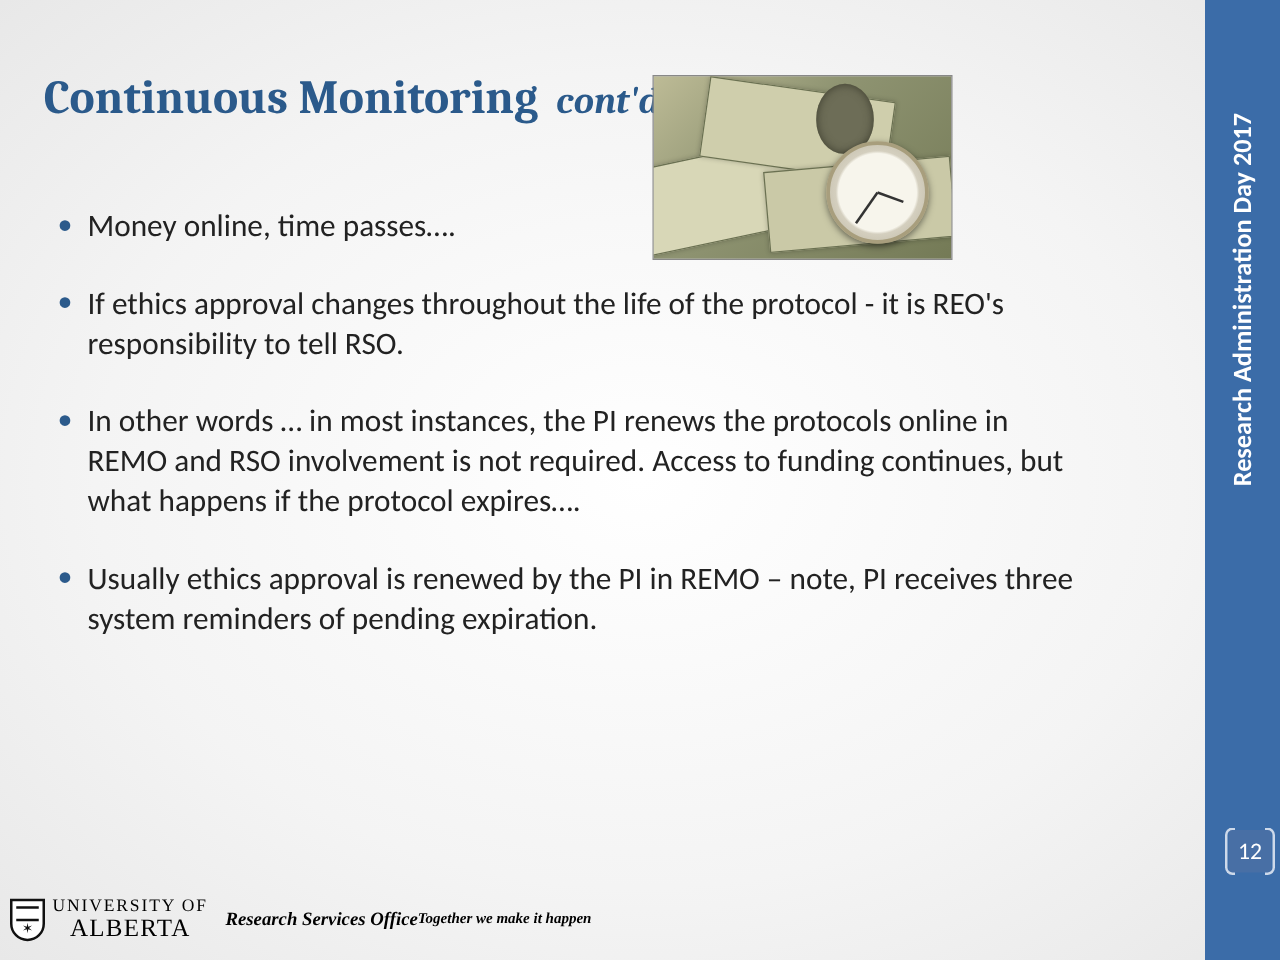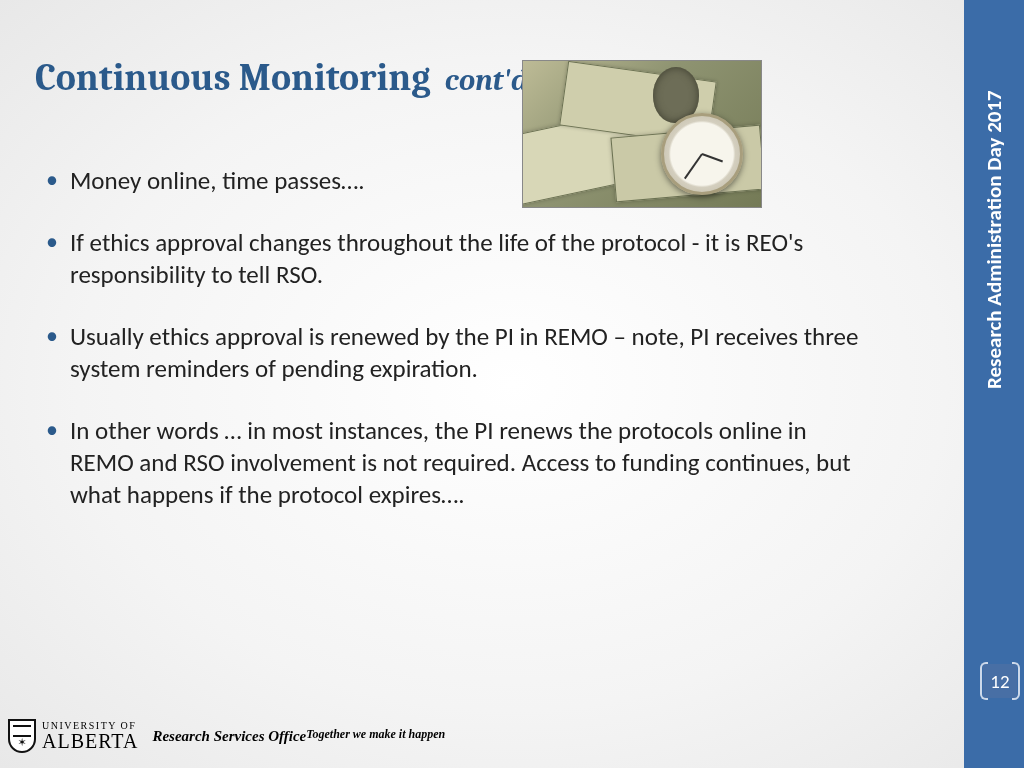--- a/index.html
+++ b/index.html
@@ -95,22 +95,22 @@
   }
   .crest::before {
     content:""; position:absolute; left:3px; right:3px; top:4px; height:8px;
     border-top:2px solid #111; border-bottom:2px solid #111;
   }
   .crest::after {
     content:"✶"; position:absolute; left:0; right:0; bottom:2px;
     text-align:center; font-size:11px; color:#111;
   }
   .logo-text { display:flex; flex-direction:column; line-height:1; }
-  .logo-top { font-size: 10px; letter-spacing: 1.5px; }
-  .logo-bottom { font-size: 20px; font-weight: 400; letter-spacing: 1px; }
+  .logo-top { font-size: 14px; letter-spacing: 1.5px; }
+  .logo-bottom { font-size: 20px; font-weight: 400; letter-spacing: 1px; text-align: center; }
   .office {
     margin-left: 14px; font-family:"Times New Roman", serif;
     display:flex; flex-direction:row; line-height:1.2;
   }
   .office .line1 { font-weight:700; font-style:italic; font-size:15px; }
   .office .line2 { font-weight:700; font-style:italic; font-size:12px; }
   .foot-right {
     margin-left:auto; color:#2b5a8b; font-weight:700; font-size:17px; margin-right: 30px;
   }
 </style>
@@ -135,22 +135,22 @@
     <div class="bill b1"></div>
       <div class="bill b2"></div>
       <div class="bill b3"></div>
     <div class="portrait"></div>
     <div class="watch"></div>
   </div>
 
   <ul class="bullets">
     <li><span>Money online, time passes….</span></li>
     <li><span>If ethics approval changes throughout the life of the protocol -  it is REO's responsibility to tell RSO.</span></li>
+    <li><span>In other words … in most instances, the PI renews the protocols online in REMO and RSO involvement is not required. Access to funding continues, but what happens if the protocol expires….</span></li>
     <li><span>Usually ethics approval is renewed by the PI in REMO – note, PI receives three system reminders of pending expiration.</span></li>
-    <li><span>In other words … in most instances, the PI renews the protocols online in REMO and RSO involvement is not required. Access to funding continues, but what happens if the protocol expires….</span></li>
   </ul>
 
   <div class="footer">
     <div class="logo">
       <div class="crest"></div>
       <div class="logo-text">
         <span class="logo-top">UNIVERSITY OF</span>
         <span class="logo-bottom">ALBERTA</span>
       </div>
     </div>

